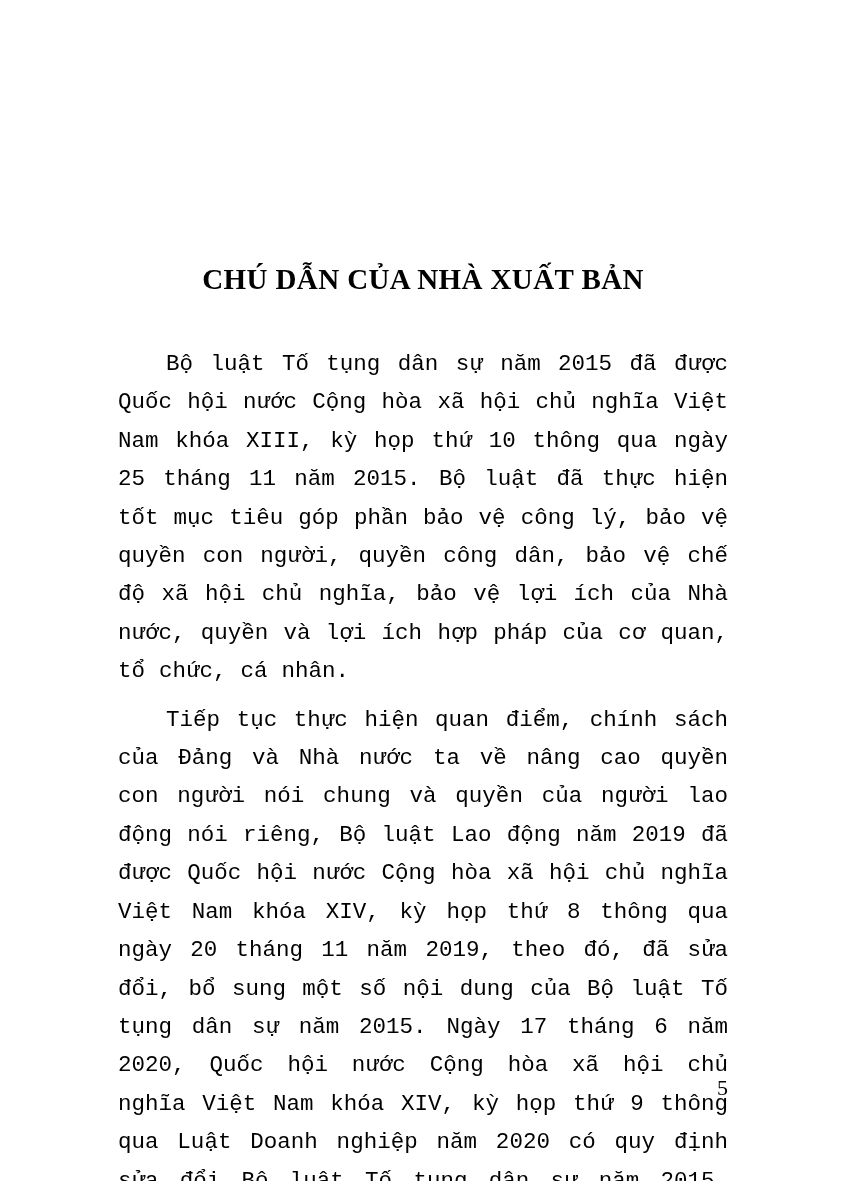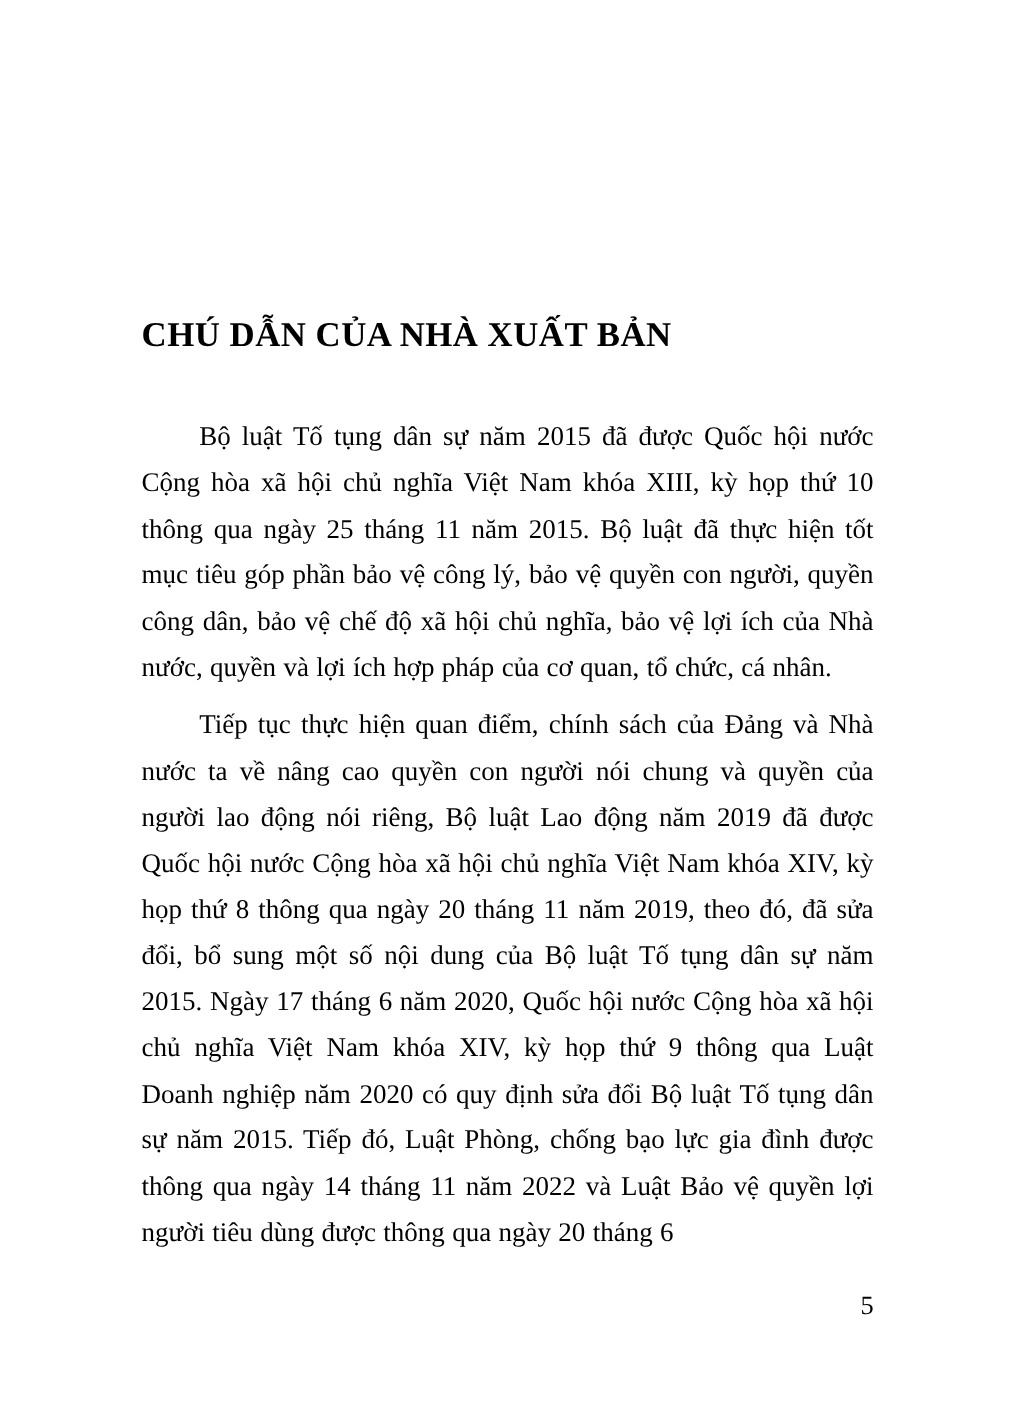--- a/index.html
+++ b/index.html
@@ -28,40 +28,40 @@
     left: 118px;
     top: 0;
     width: 610px;
     height: 1181px;
   }
   .doc-title {
     position: absolute;
     left: 0;
     top: 244px;
     width: 610px;
-    text-align: left;
+    text-align: center;
     font-size: 29px;
     font-weight: bold;
     letter-spacing: 0.4px;
     font-family: "Liberation Serif", serif;
   }
   .body-text {
     position: absolute;
     left: 0;
     top: 345px;
     width: 610px;
   }
   .para {
     margin: 0;
     text-align: justify;
     text-align-last: left;
     text-indent: 48px;
     font-size: 22.5px;
     line-height: 38.4px;
-    font-family: Liberation Serif, serif;
+    font-family: Liberation Mono, monospace;
     word-spacing: 0.5px;
   }
   .para + .para {
     margin-top: 10px;
   }
   .page-number {
     position: absolute;
     left: 0;
     top: 1075px;
     width: 610px;

